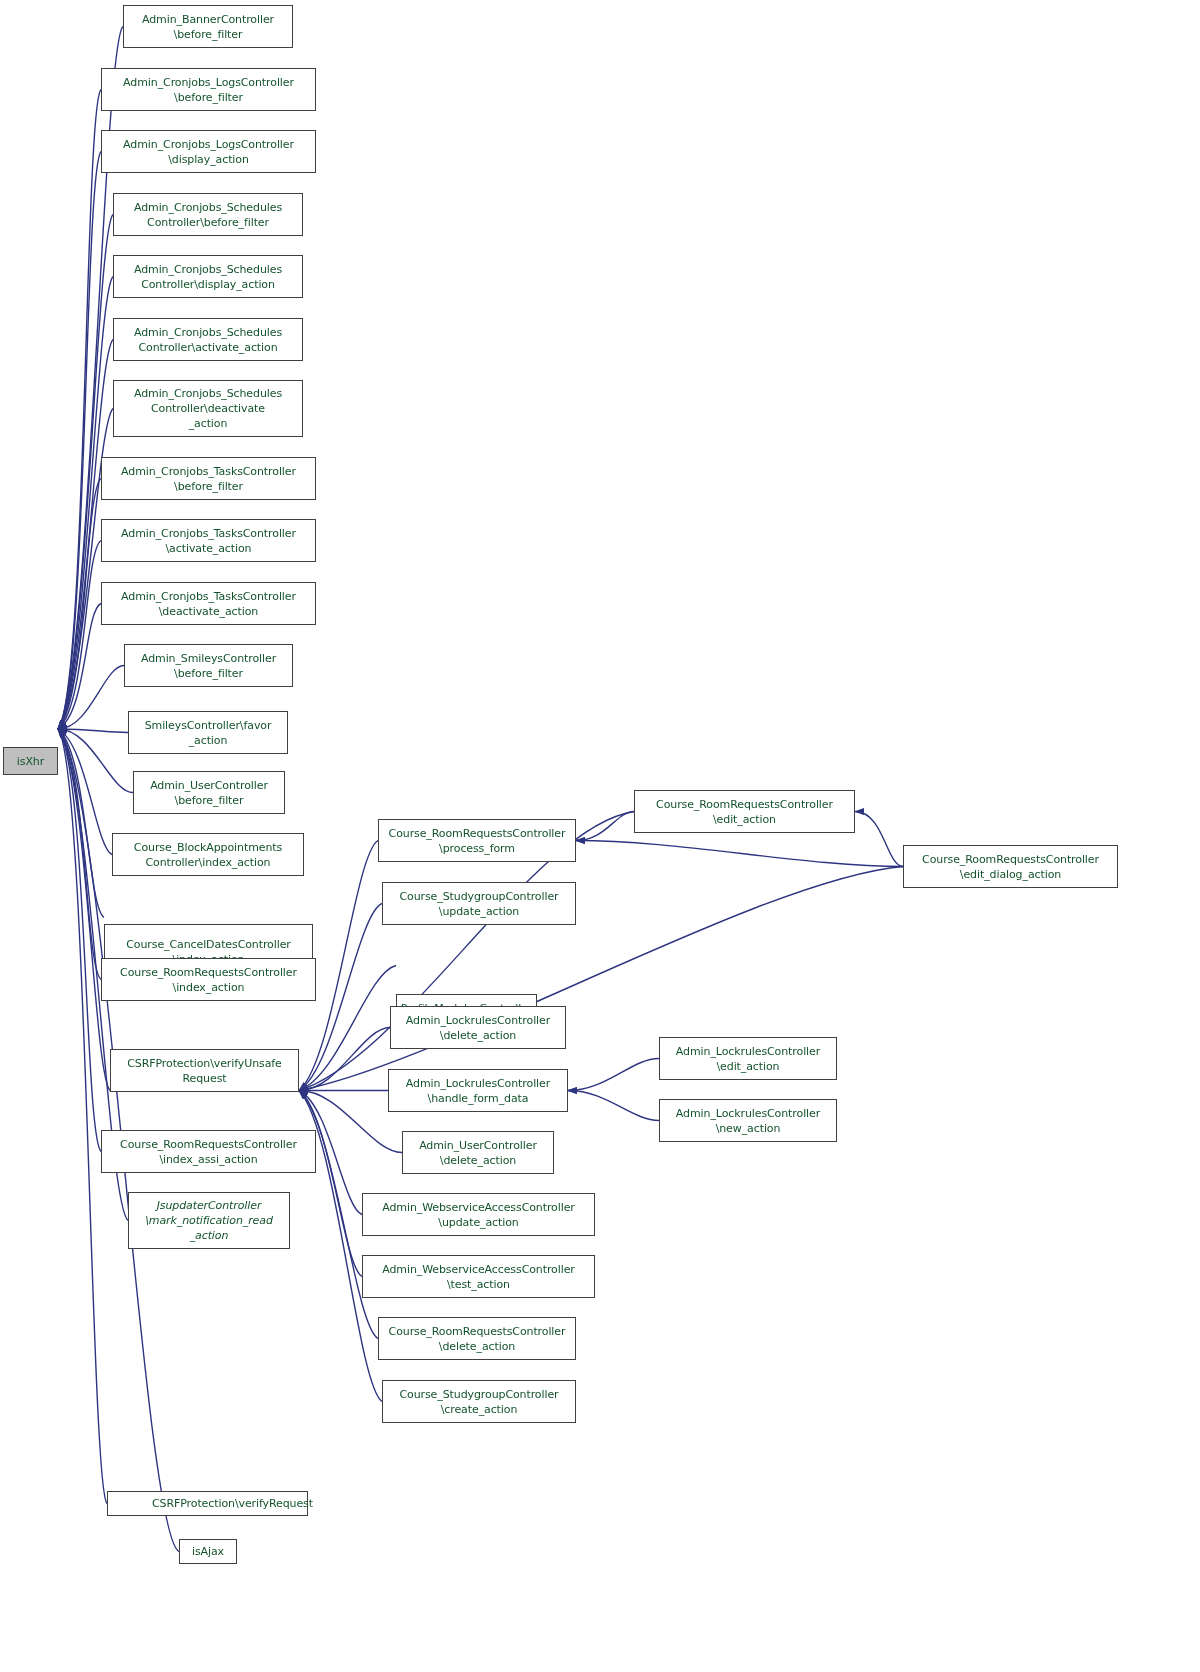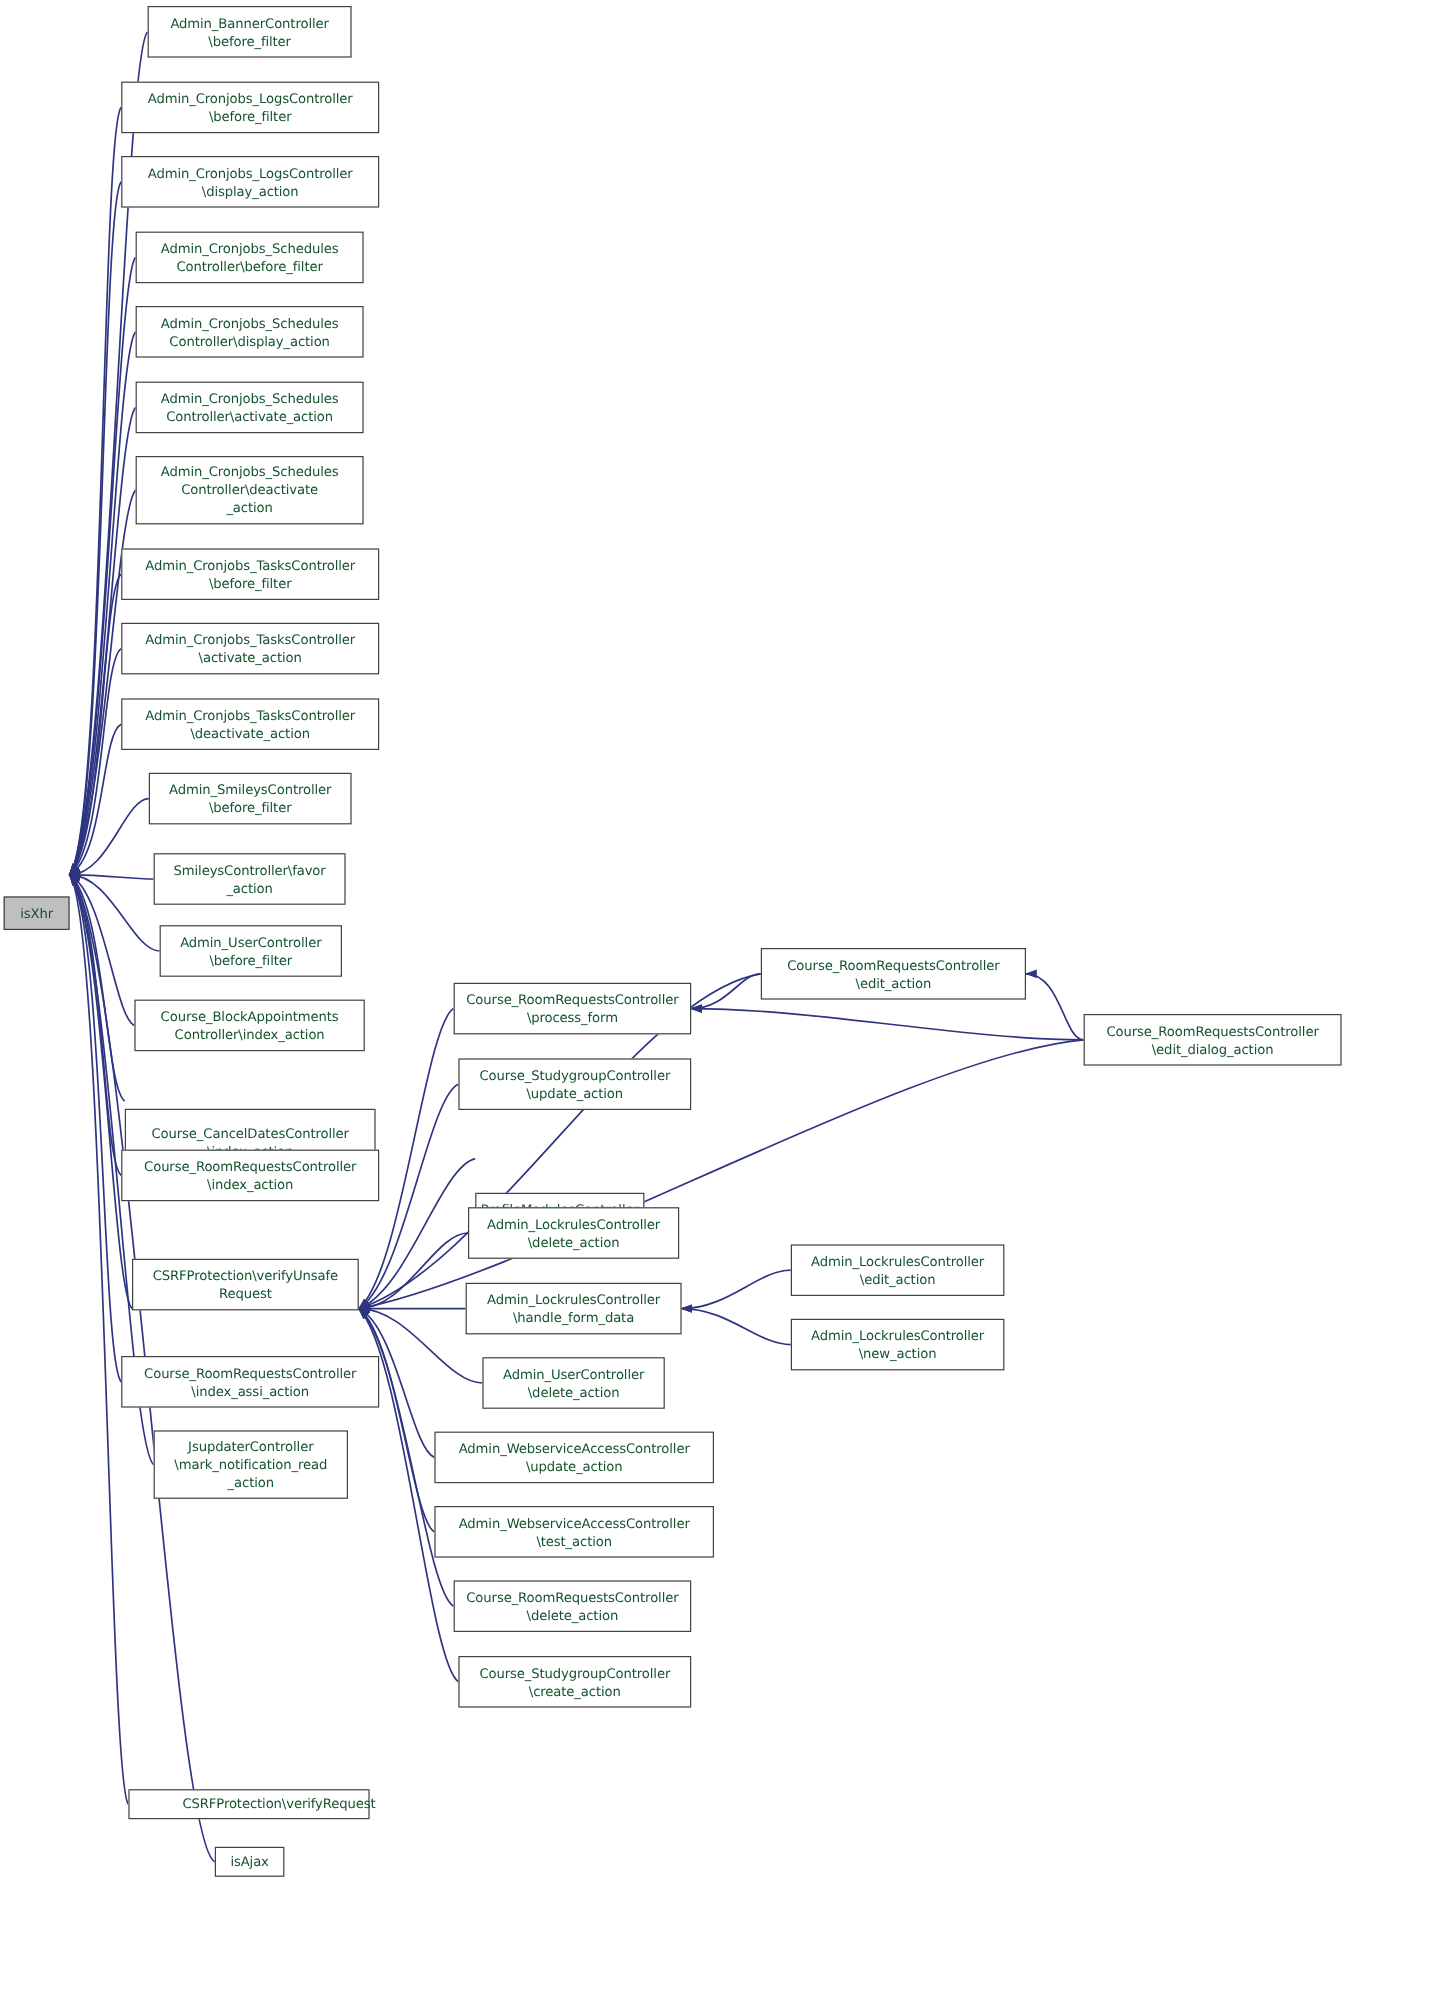--- a/index.html
+++ b/index.html
@@ -131,21 +131,21 @@
       <div class="node" style="left: 112px; top: 833px; width: 192px; height: 43px;"><span class="lbl">Course_BlockAppointments
 Controller\index_action</span></div>
       <div class="node" style="left: 104px; top: 896px; width: 209px; height: 56px; margin-top: 28px;"><span class="lbl">Course_CancelDatesController
 \index_action</span></div>
       <div class="node" style="left: 101px; top: 958px; width: 215px; height: 43px;"><span class="lbl">Course_RoomRequestsController
 \index_action</span></div>
       <div class="node" style="left: 110px; top: 1049px; width: 189px; height: 43px;"><span class="lbl">CSRFProtection\verifyUnsafe
 Request</span></div>
       <div class="node" style="left: 101px; top: 1130px; width: 215px; height: 43px;"><span class="lbl">Course_RoomRequestsController
 \index_assi_action</span></div>
-      <div class="node" style="left: 128px; top: 1192px; width: 162px; height: 57px;"><span class="lbl">JsupdaterController
+      <div class="node" style="left: 128px; top: 1192px; width: 162px; height: 57px; font-style: italic;"><span class="lbl">JsupdaterController
 \mark_notification_read
 _action</span></div>
       <div class="node" style="left: 107px; top: 1491px; width: 201px; height: 25px; padding-left: 44px;"><span class="lbl">CSRFProtection\verifyRequest</span></div>
       <div class="node" style="left: 179px; top: 1539px; width: 58px; height: 25px; text-align: center;"><span class="lbl">isAjax</span></div>
       <div class="node" style="left: 378px; top: 819px; width: 198px; height: 43px;"><span class="lbl">Course_RoomRequestsController
 \process_form</span></div>
       <div class="node" style="left: 382px; top: 882px; width: 194px; height: 43px;"><span class="lbl">Course_StudygroupController
 \update_action</span></div>
       <div class="node" style="left: 396px; top: 994px; width: 141px; height: 43px;"><span class="lbl">ProfileModulesController
 \update_action</span></div>

